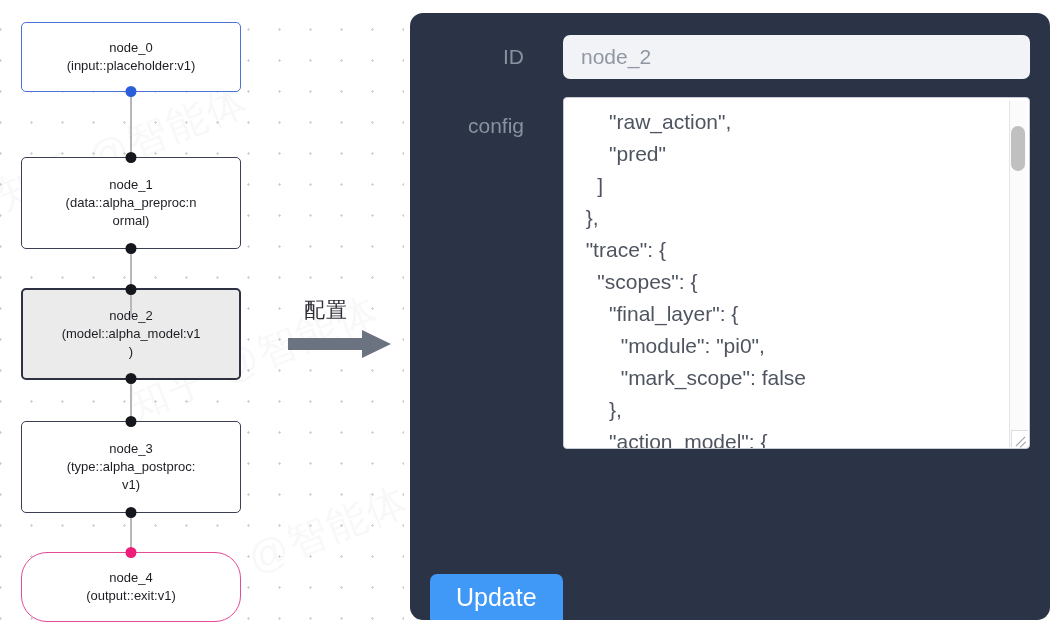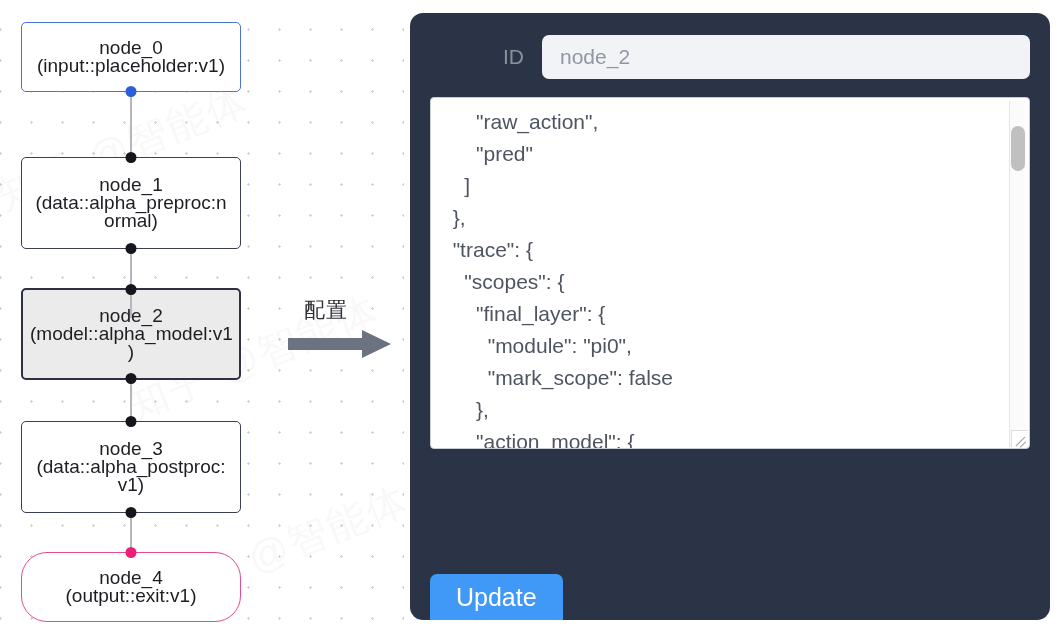--- a/index.html
+++ b/index.html
@@ -61,21 +61,21 @@
   .node {
     position: absolute;
     background: #ffffff;
     border: 1.6px solid #3a3f52;
     border-radius: 5px;
     display: flex;
     align-items: center;
     justify-content: center;
     text-align: center;
     color: #1d1d23;
-    font-size: 19px;
+    font-size: 13px;
     line-height: 18px;
     padding: 4px 7px;
     box-shadow: 0 0 0 rgba(0,0,0,0);
   }
   .node .label { width: 100%; white-space: pre-line; }
 
   .node.input-node   { border-color: #4b72d6; }
   .node.output-node  { border-color: #e34b96; }
   .node.selected     { border: 2.4px solid #2d3142; background: #ebebeb; }
 
@@ -131,20 +131,21 @@
     border-radius: 13px;
     padding: 22px 20px 0 20px;
     z-index: 10;
     overflow: hidden;
   }
 
   .form-row {
     display: flex;
     align-items: center;
     margin-bottom: 18px;
+    gap: 21px;
   }
   .form-row.config-row { align-items: flex-start; }
 
   .field-label {
     width: 112px;
     flex: 0 0 112px;
     text-align: right;
     padding-right: 18px;
     color: #8a919e;
     font-size: 21px;
@@ -273,21 +274,21 @@
     <div class="node selected" style="left:21px; top:288px; width:220px; height:92px;">
       <span class="label">node_2
 (model::alpha_model:v1
 )</span>
       <span class="handle top"></span>
       <span class="handle bottom"></span>
     </div>
 
     <div class="node" style="left:21px; top:421px; width:220px; height:92px;">
       <span class="label">node_3
-(data::alpha_postproc:
+(type::alpha_postproc:
 v1)</span>
       <span class="handle top"></span>
       <span class="handle bottom"></span>
     </div>
 
     <div class="node output-node" style="left:21px; top:552px; width:220px; height:70px;border-radius:26px;">
       <span class="label">node_4
 (output::exit:v1)</span>
       <span class="handle top pink"></span>
     </div>
@@ -302,20 +303,21 @@
 
   <div id="config-panel">
 
     <div class="form-row">
       <div class="field-label">ID</div>
       <input class="text-input" type="text" readonly="" value="node_2" style="">
     </div>
 
 
     <div class="form-row config-row">
+      <div class="field-label config-label">config</div>
       <div class="textarea-wrap">
         <textarea class="config-textarea" spellcheck="false" style="">      "raw_action",
       "pred"
     ]
   },
   "trace": {
     "scopes": {
       "final_layer": {
         "module": "pi0",
         "mark_scope": false

